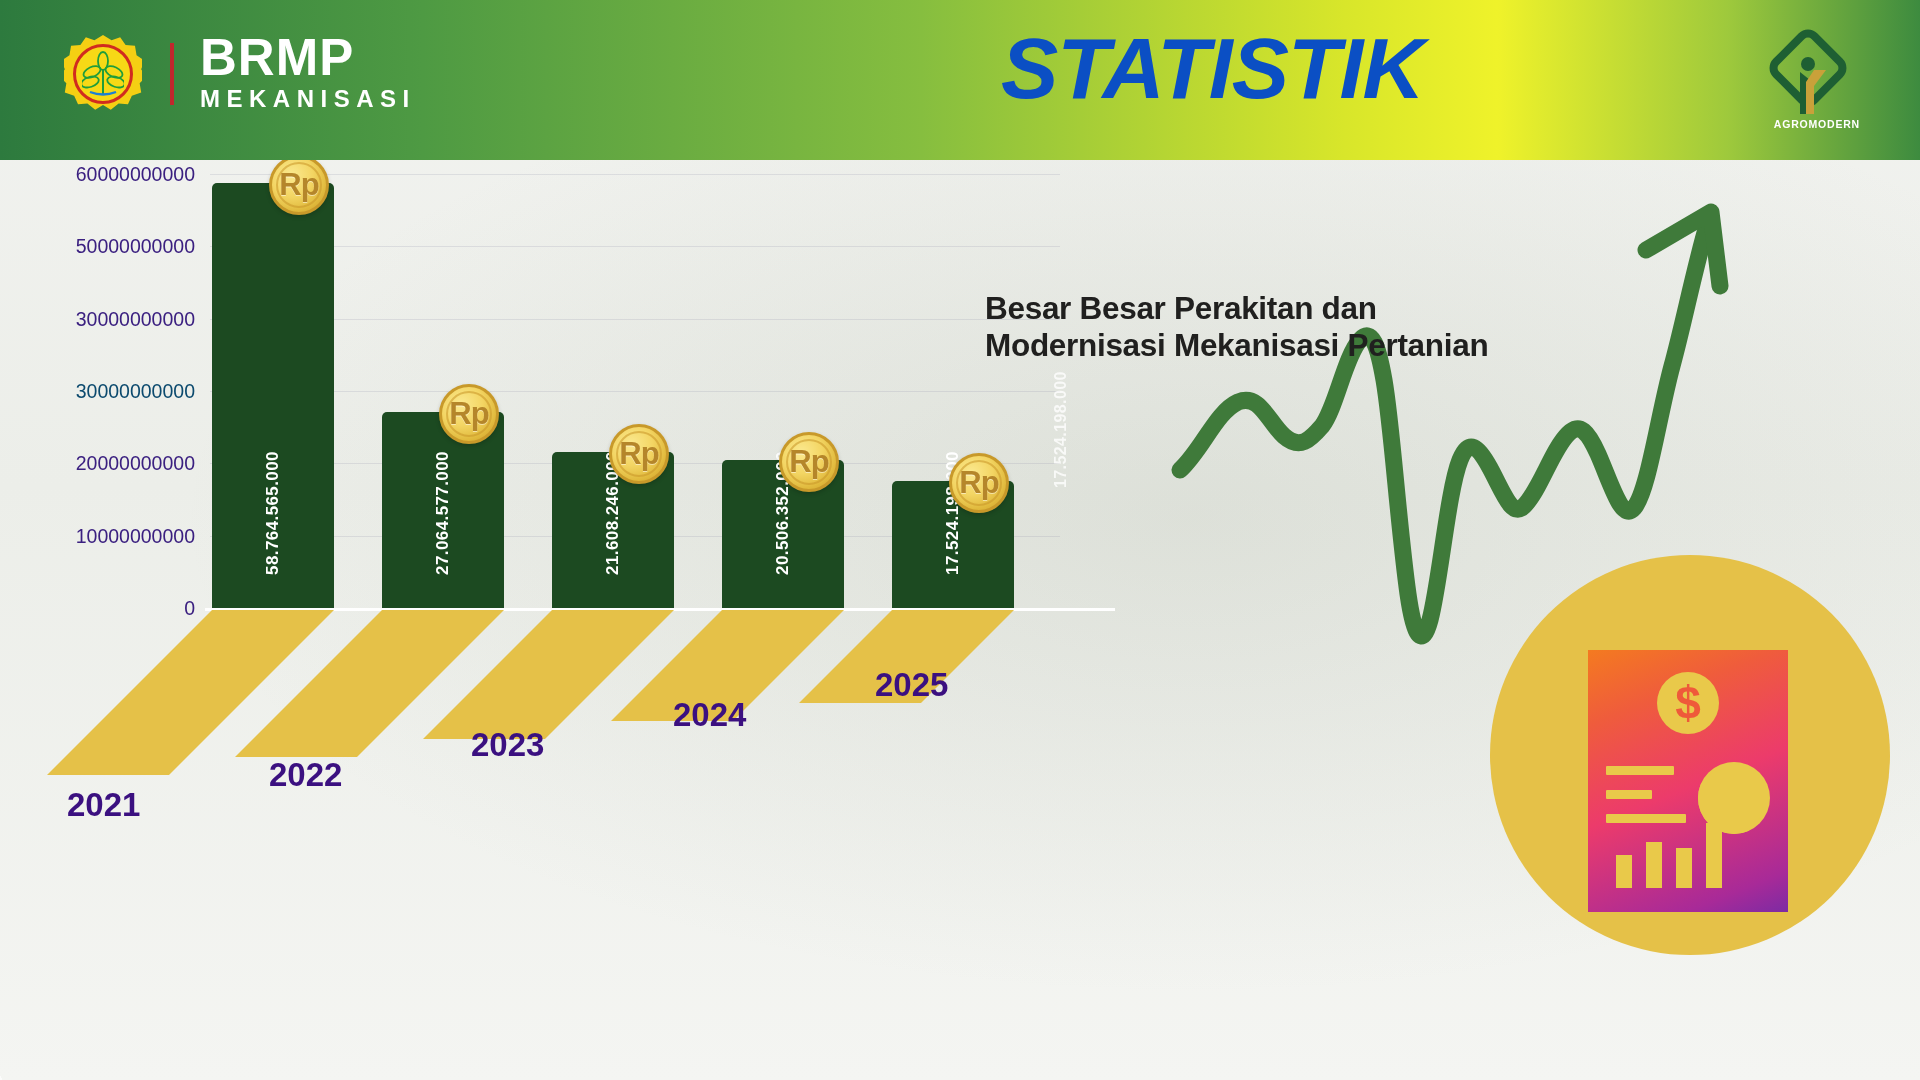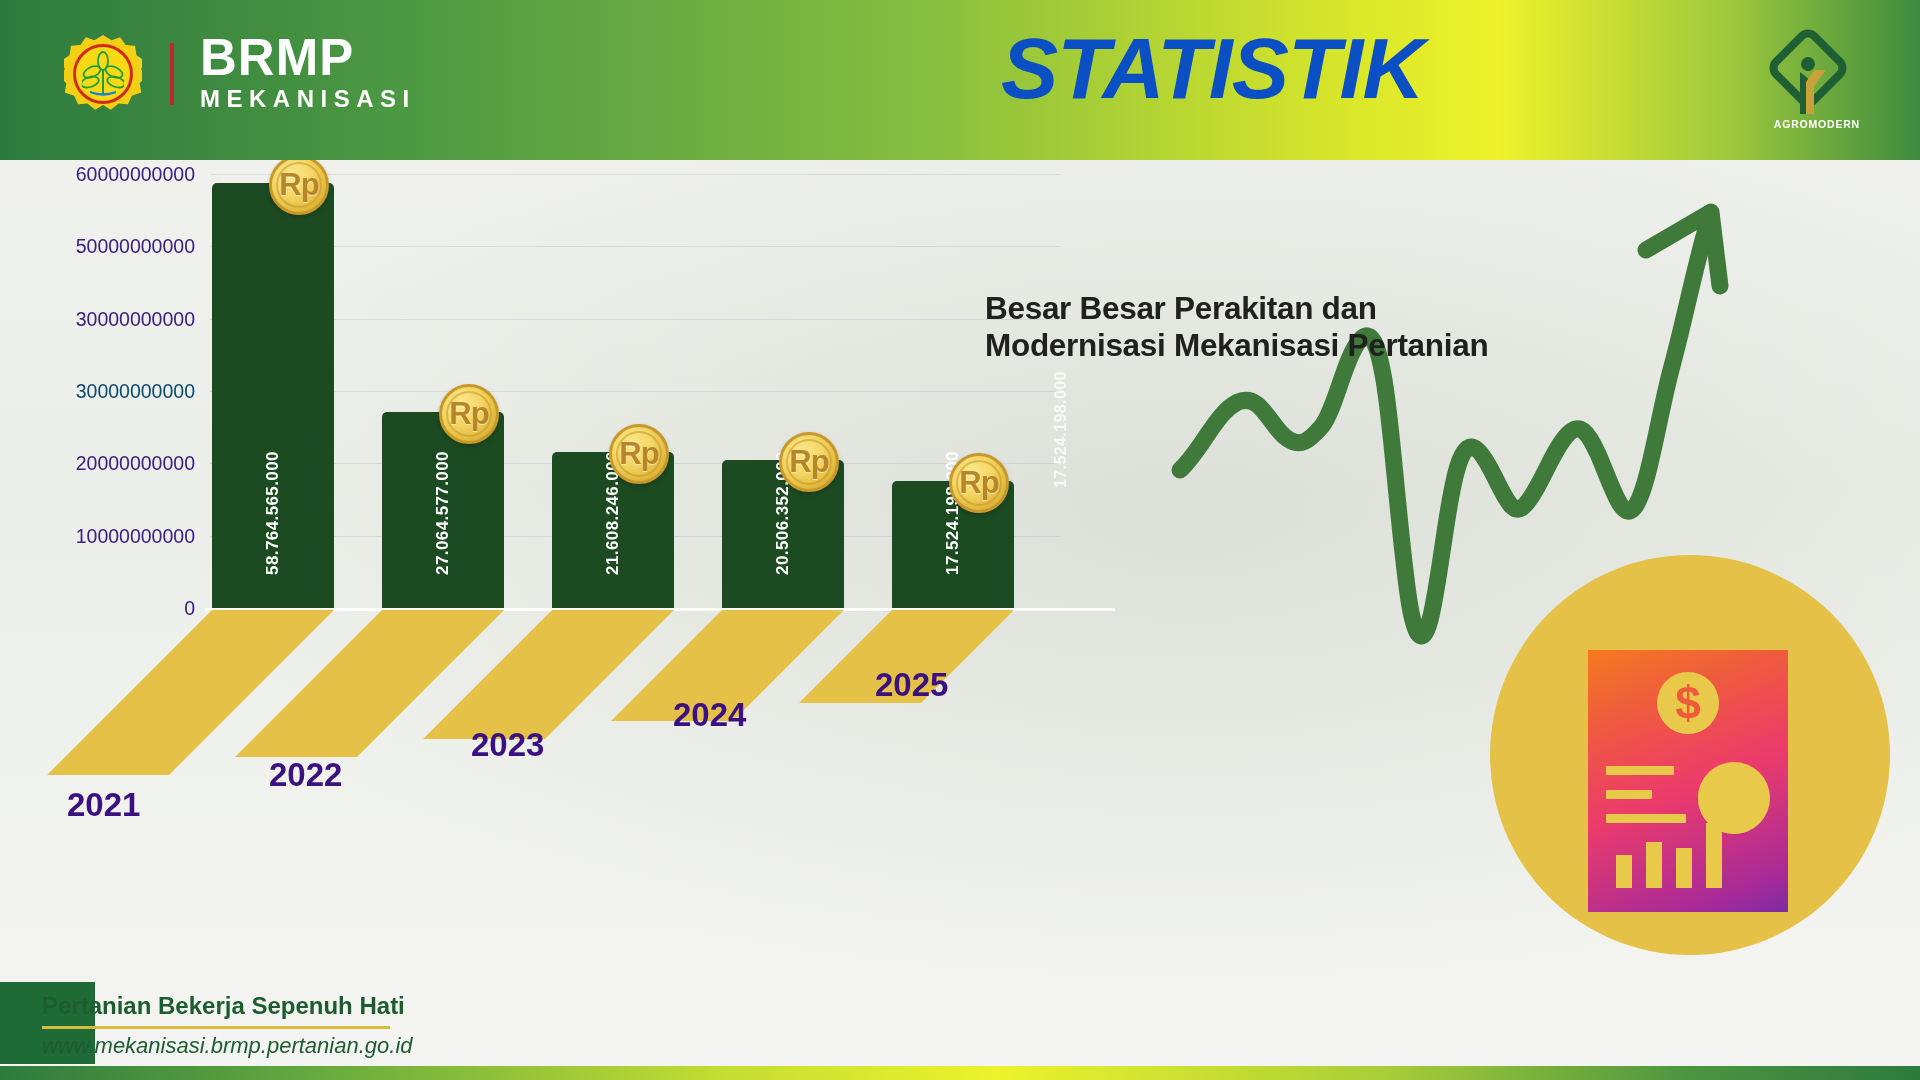--- a/index.html
+++ b/index.html
@@ -281,20 +281,13 @@
           <div class="bar-value-inner" style="top: 31.7584px;">17.524.198.000</div>
         </div>
         <div class="coin" style="left: 949px; top: 293.242px;">
           <div class="coin-inner">Rp</div>
         </div>
         <div class="year-label" style="color: rgb(59, 16, 128); left: 875px; top: 506px;">2025</div>
         <div class="ghost-value" style="left: 1052px; top: 328px;">17.524.198.000</div>
       </div>
   </div>
 
-  <div class="footer">
-    <div class="footer-green-tab"></div>
-    <div class="footer-txt1">Pertanian Bekerja Sepenuh Hati</div>
-    <div class="footer-rule"></div>
-    <div class="footer-txt2">www.mekanisasi.brmp.pertanian.go.id</div>
-    <div class="footer-strip"></div>
-  </div>
 </div>
 
 </body></html>

